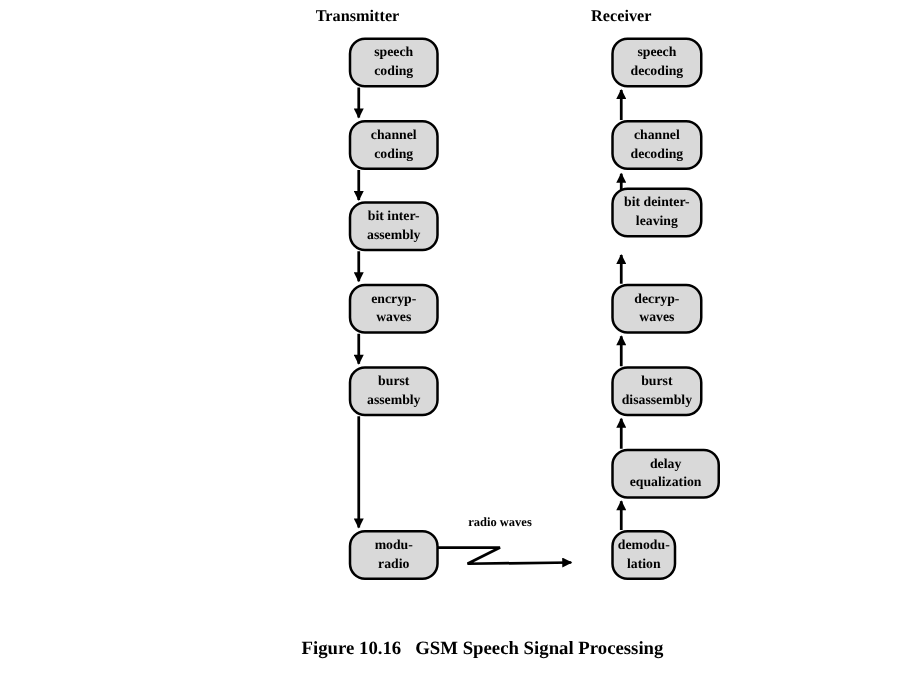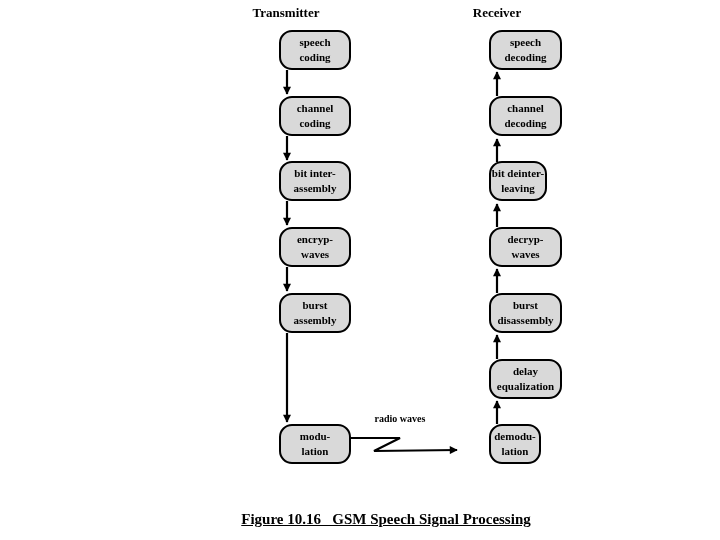--- a/index.html
+++ b/index.html
@@ -65,21 +65,20 @@
   .caption {
     position: absolute;
     left: 180px;
     top: 511px;
     width: 412px;
     text-align: center;
     font-size: 15px;
     font-weight: bold;
     white-space: pre;
     color: var(--text, #000000);
-    text-decoration: underline;
   }
 </style>
 </head>
 <body>
 
 <div class="canvas">
 
   <div class="col-header" style="left:447px">Receiver</div>
   <div class="col-header" style="left:236px">Transmitter</div>
 
@@ -110,33 +109,33 @@
 coding</div>
   <div class="box tx" style="top:96px">channel
 coding</div>
   <div class="box tx" style="top:161px">bit inter-
 assembly</div>
   <div class="box tx" style="top:227px">encryp-
 waves</div>
   <div class="box tx" style="top:293px">burst
 assembly</div>
   <div class="box tx" style="top:424px">modu-
-lation</div>
+radio</div>
 
   <div class="box rx" style="top:30px;width:73px">speech
 decoding</div>
   <div class="box rx" style="top:96px;width:73px">channel
 decoding</div>
-  <div class="box rx" style="top:161px;width:58px">bit deinter-
+  <div class="box rx" style="top:150px;width:73px">bit deinter-
 leaving</div>
   <div class="box rx" style="top:227px;width:73px">decryp-
 waves</div>
   <div class="box rx" style="top:293px;width:73px">burst
 disassembly</div>
-  <div class="box rx" style="top:359px;width:73px">delay
+  <div class="box rx" style="top:359px;width:87px">delay
 equalization</div>
   <div class="box rx" style="top:424px;width:52px">demodu-
 lation</div>
 
   <div class="radio-label">radio waves</div>
 
   <div class="caption">Figure 10.16   GSM Speech Signal Processing</div>
 
 </div>
 

